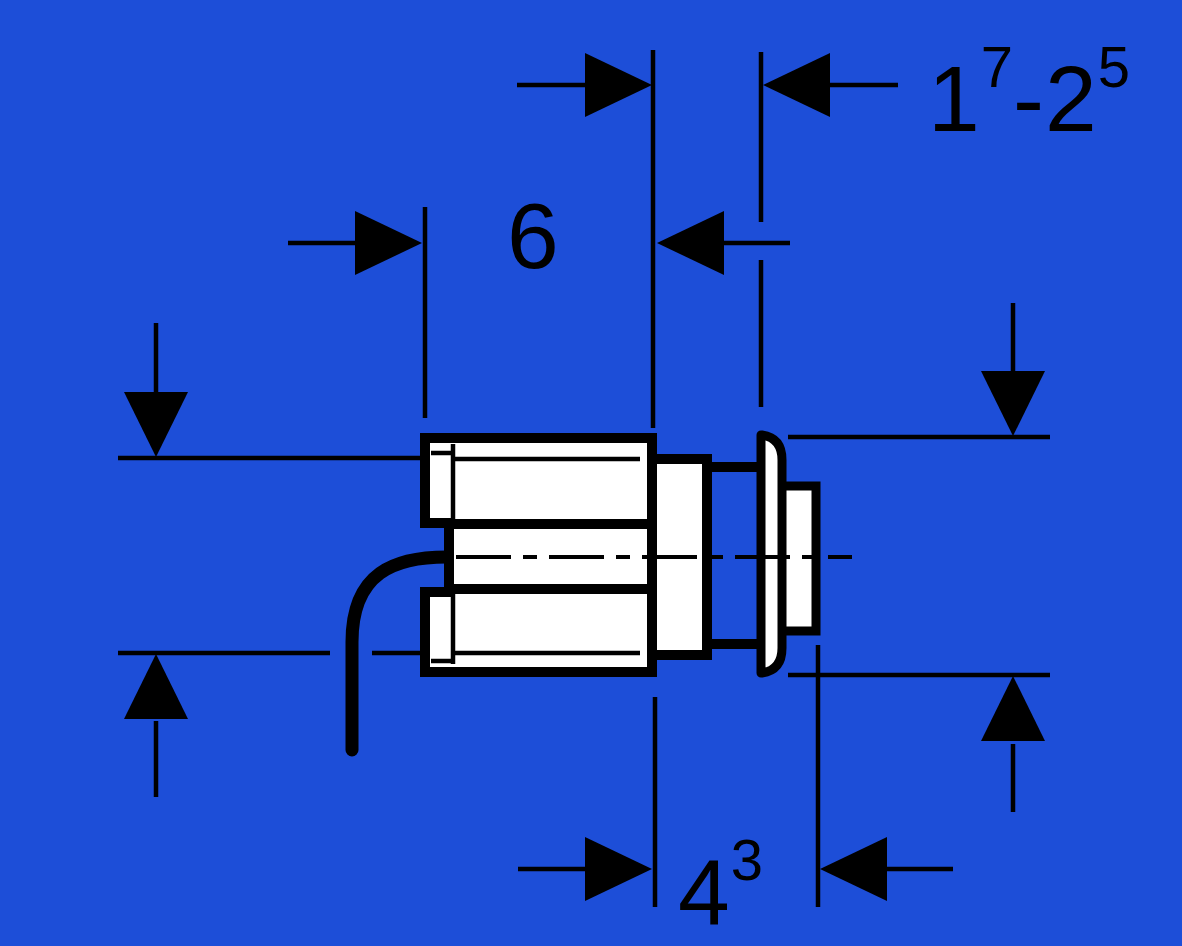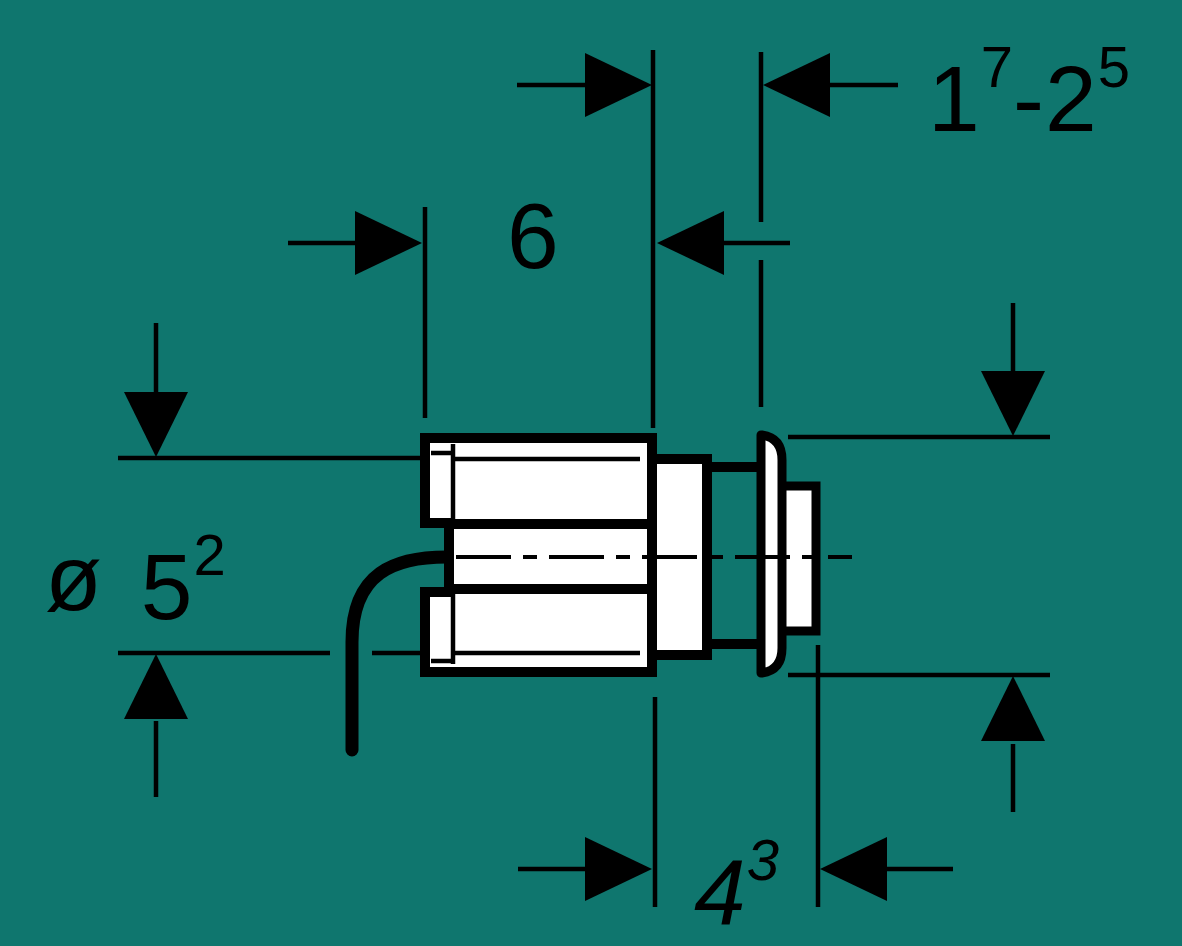--- a/index.html
+++ b/index.html
@@ -4,21 +4,21 @@
 <style>
   html, body {
     margin: 0;
     padding: 0;
     background: #ffffff;
   }
   .stage {
     position: relative;
     width: 1182px;
     height: 946px;
-    background: #0f766e;
+    background: #1d4ed8;
     overflow: hidden;
     font-family: "Liberation Sans", sans-serif;
   }
   .drawing-svg {
     position: absolute;
     inset: 0;
     width: 1182px;
     height: 946px;
   }
   .dim-label {
@@ -125,18 +125,17 @@
         <path d="M 886 869 L 953 869"></path>
         <polygon points="820,869 887,837 887,901" fill="#000000" stroke="none"></polygon>
       </g>
     </g>
   </svg>
 
   <div class="dim-label" style="left:928px; top:38px;"><span>1</span><span class="sup">7</span><span>-</span><span>2</span><span class="sup">5</span></div>
 
   <div class="dim-label" style="left:507px; top:190px;"><span>6</span></div>
 
-  <div class="dim-label" style="left:45px; top:526px;"><span class="dia">ø</span><span>5</span><span class="sup">2</span></div>
 
 
-  <div class="dim-label" style="left:694px; top:831px;font-style:italic;"><span>4</span><span class="sup">3</span></div>
+  <div class="dim-label" style="left:678px; top:831px;"><span>4</span><span class="sup">3</span></div>
 
 </div>
 
 </body></html>

